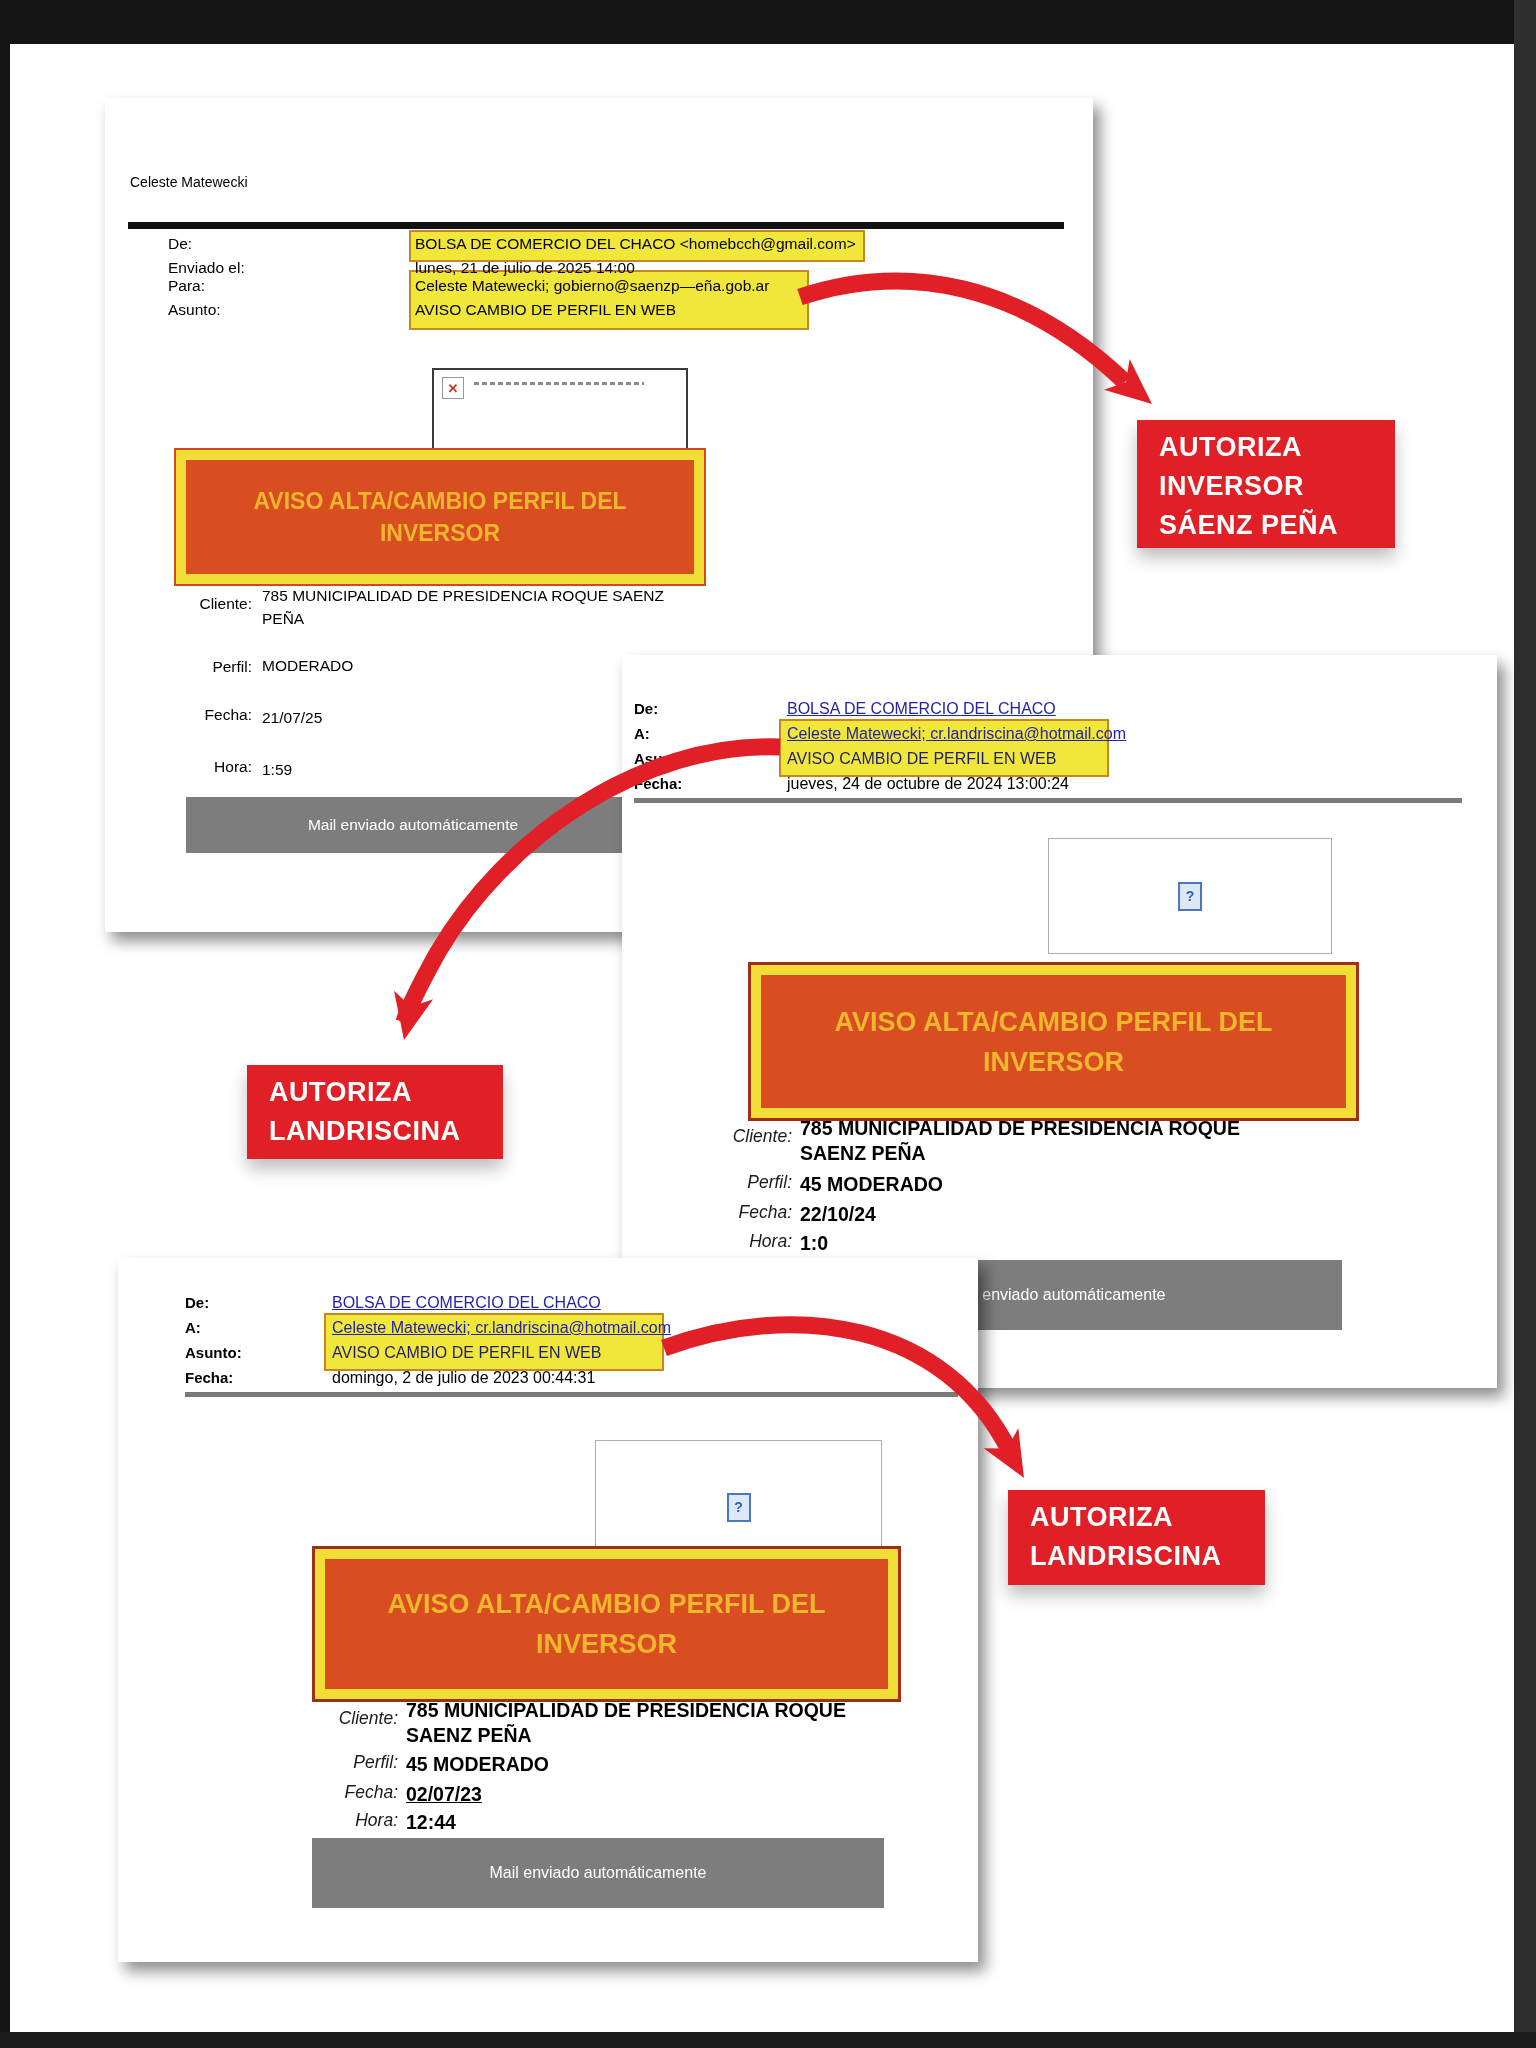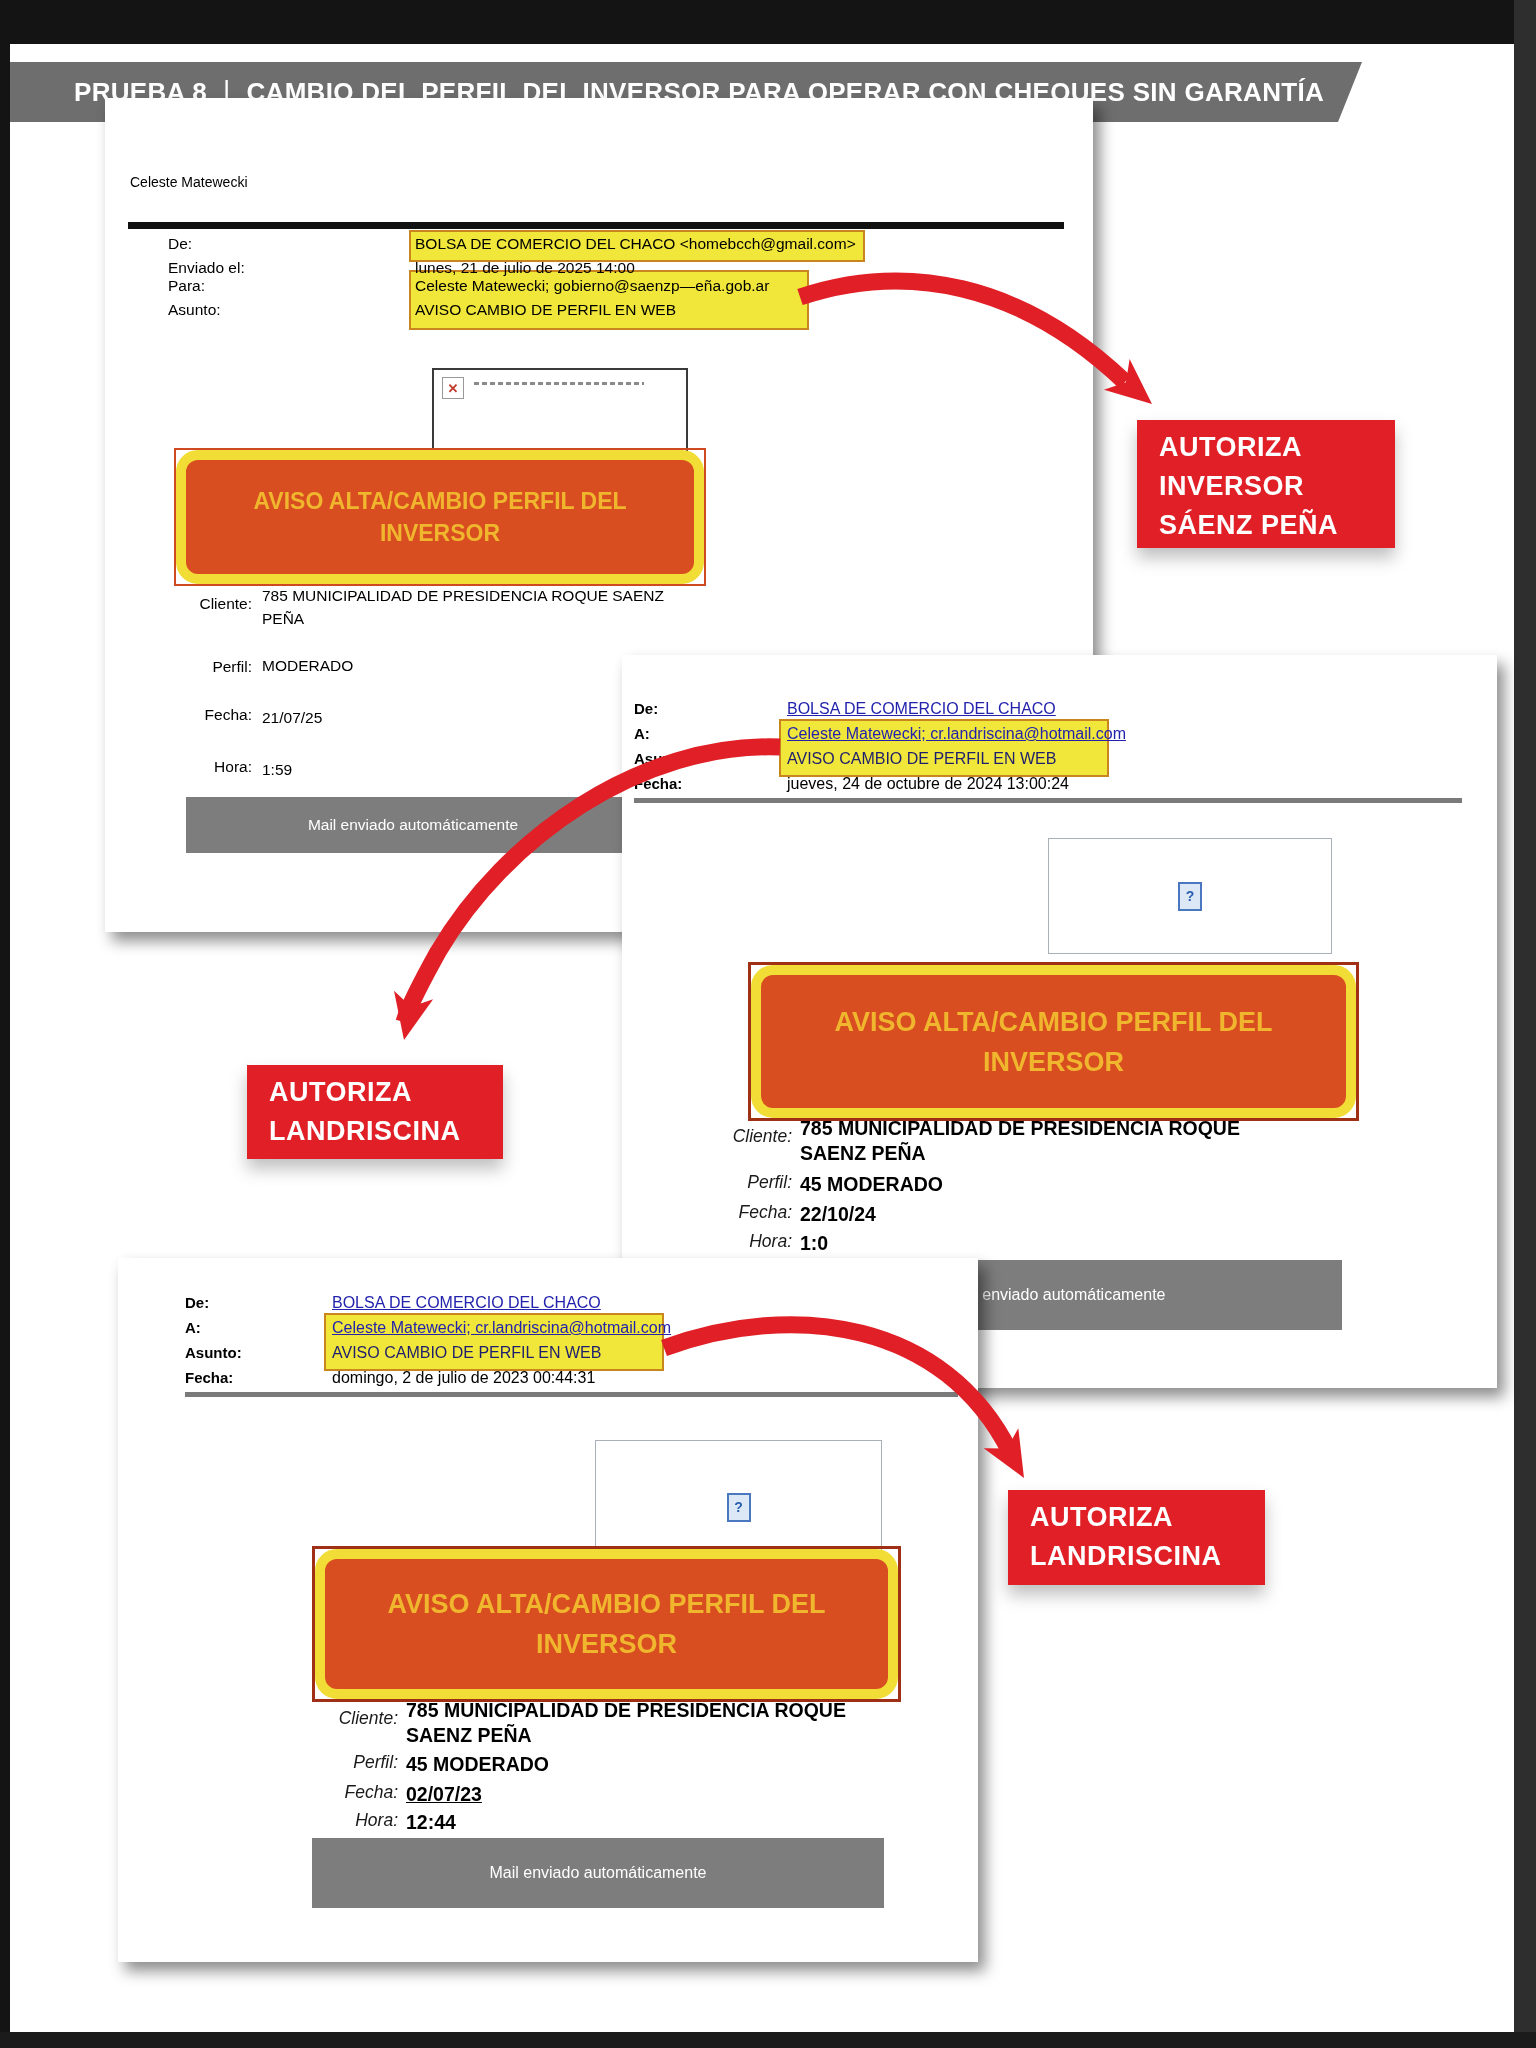--- a/index.html
+++ b/index.html
@@ -36,21 +36,21 @@
   .p1-box2{left:304px;top:172px;width:396px;height:56px;}
   .p1r1{top:137px;} .p1r2{top:161px;} .p1r3{top:179px;} .p1r4{top:203px;}
 
   .p1-broken{left:327px;top:270px;width:252px;height:85px;border:2px solid #3a3a3a;background:#fff;}
   .broken-ico{position:absolute;left:8px;top:7px;width:20px;height:20px;border:1px solid #999;
     color:#c0392b;font-size:13px;font-weight:700;display:flex;align-items:center;justify-content:center;}
   .broken-alt{position:absolute;left:40px;top:12px;width:170px;height:3px;
     background:repeating-linear-gradient(to right,#8a8a8a 0 5px,transparent 5px 8px);}
 
   .aviso{background:#d84e20;display:flex;flex-direction:column;align-items:center;justify-content:center;
-    font-weight:700;color:#f0b62e;text-align:center;border-radius:22px;}
+    font-weight:700;color:#f0b62e;text-align:center;}
   .aviso-frame{border:10px solid #f1dd35;background:#d84e20;position:absolute;inset:0;
     display:flex;flex-direction:column;align-items:center;justify-content:center;}
   .p1-aviso{left:69px;top:350px;width:528px;height:134px;border:2px solid #cf4a22;}
   .p1-aviso .aviso-frame{font-size:23px;line-height:32px;}
 
   .p1-dlabel{width:120px;left:27px;text-align:right;font-size:15.5px;color:#000;}
   .p1-dvalue{left:157px;width:430px;font-size:15.5px;line-height:23px;color:#000;}
   .p1d1l{top:497px;} .p1d1v{top:486px;}
   .p1d2l{top:560px;} .p1d2v{top:556px;}
   .p1d3l{top:608px;} .p1d3v{top:608px;}
@@ -111,27 +111,20 @@
 </head>
 <body>
 
 <div class="stage">
 
   <div class="frame-top"></div>
   <div class="frame-left"></div>
   <div class="frame-right"></div>
   <div class="frame-bottom"></div>
 
-  <div class="banner">
-    <div class="pad">
-      <span>PRUEBA 8</span>
-      <span class="div">|</span>
-      <span>CAMBIO DEL PERFIL DEL INVERSOR PARA OPERAR CON CHEQUES SIN GARANTÍA</span>
-    </div>
-  </div>
 
   <div class="page" id="p1">
     <div class="abs p1-owner">Celeste Matewecki</div>
     <div class="abs p1-rule"></div>
 
     <div class="abs hl p1-box1"></div>
     <div class="abs hl p1-box2"></div>
 
     <div class="abs p1-label p1r1">De:</div>
     <div class="abs p1-value p1r1">BOLSA DE COMERCIO DEL CHACO &lt;homebcch@gmail.com&gt;</div>

